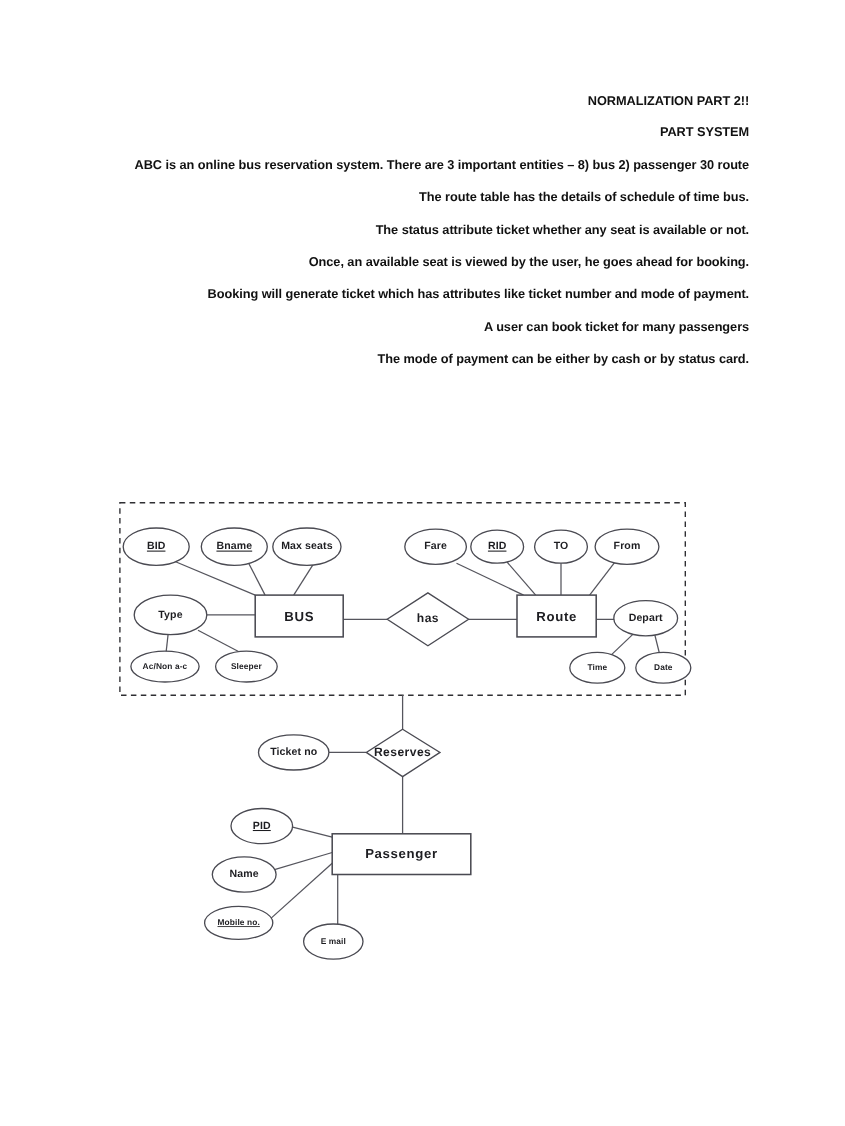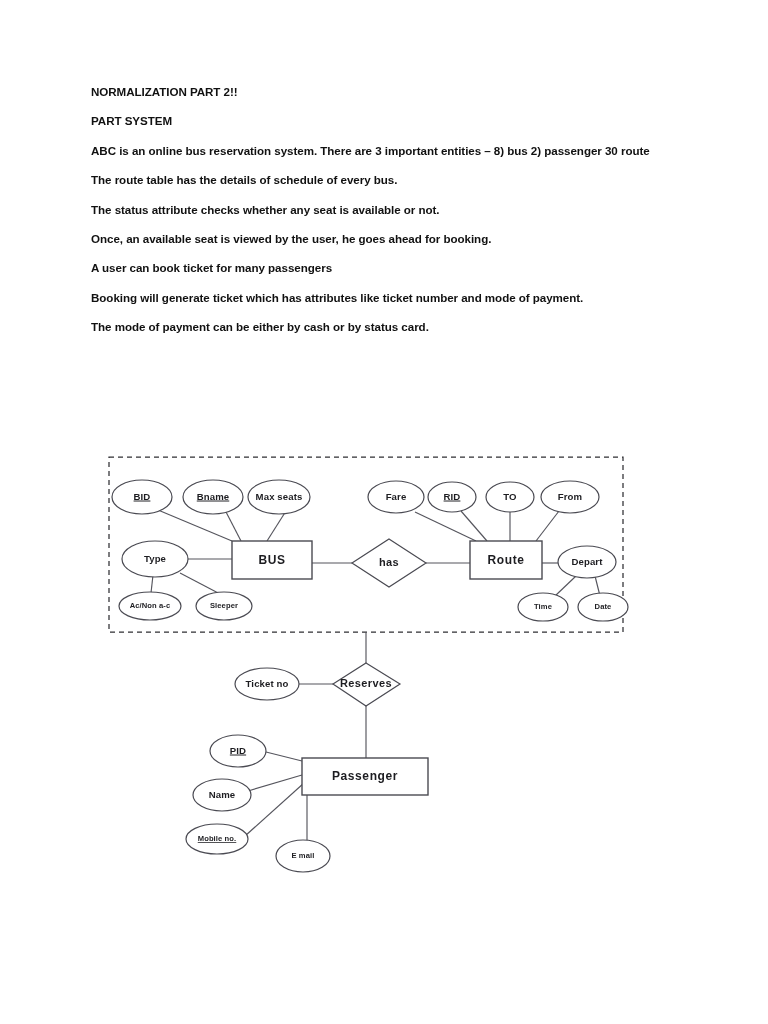--- a/index.html
+++ b/index.html
@@ -29,20 +29,21 @@
     top: 84px;
     width: 590px;
   }
   .para {
     font-size: 11.6px;
     line-height: 1.33;
     margin: 0 0 14px 0;
     letter-spacing: -0.05px;
     color: #111111;
     font-weight: 600;
+    text-align: right;
   }
   .para.bold-head {
     font-weight: 700;
   }
   .diagram-wrap {
     position: absolute;
     left: 95px;
     top: 445px;
     width: 560px;
     height: 440px;
@@ -108,25 +109,25 @@
 </style>
 </head>
 <body>
 
 <div class="page">
 
   <div class="text-block">
     <p class="para bold-head">NORMALIZATION PART 2!!</p>
     <p class="para bold-head">PART SYSTEM</p>
     <p class="para">ABC is an online bus reservation system. There are 3 important entities – 8) bus 2) passenger 30 route</p>
-    <p class="para">The route table has the details of schedule of every bus.</p>
-    <p class="para">The status attribute checks whether any seat is available or not.</p>
+    <p class="para">The route table has the details of schedule of time bus.</p>
+    <p class="para">The status attribute ticket whether any seat is available or not.</p>
     <p class="para">Once, an available seat is viewed by the user, he goes ahead for booking.</p>
+    <p class="para">Booking will generate ticket which has attributes like ticket number and mode of payment.</p>
     <p class="para">A user can book ticket for many passengers</p>
-    <p class="para">Booking will generate ticket which has attributes like ticket number and mode of payment.</p>
     <p class="para">The mode of payment can be either by cash or by status card.</p>
   </div>
 
   <div class="diagram-wrap">
     <svg class="er" width="560" height="440" viewBox="0 0 560 440" xmlns="http://www.w3.org/2000/svg">
 
       <rect class="dashed-region" x="14" y="12" width="514" height="175"></rect>
 
       <g>
 

